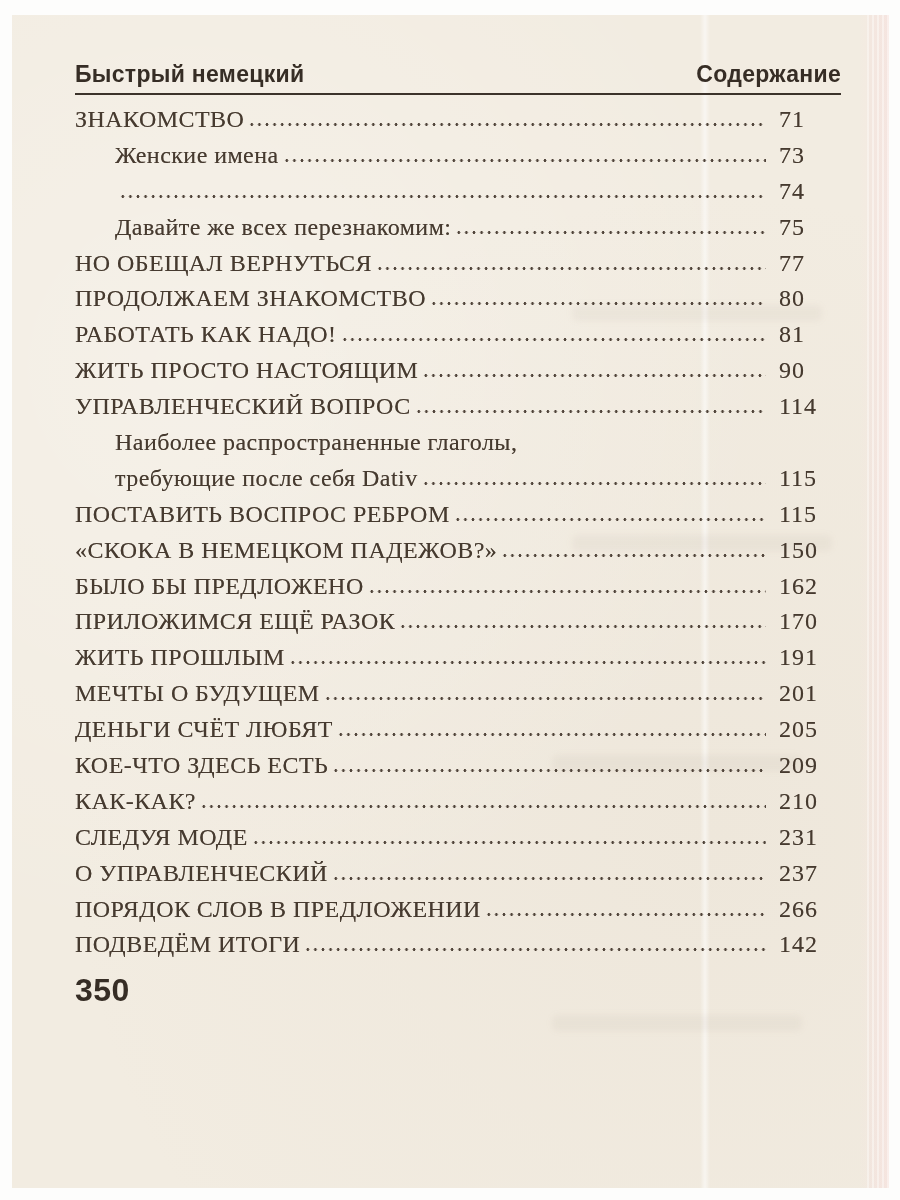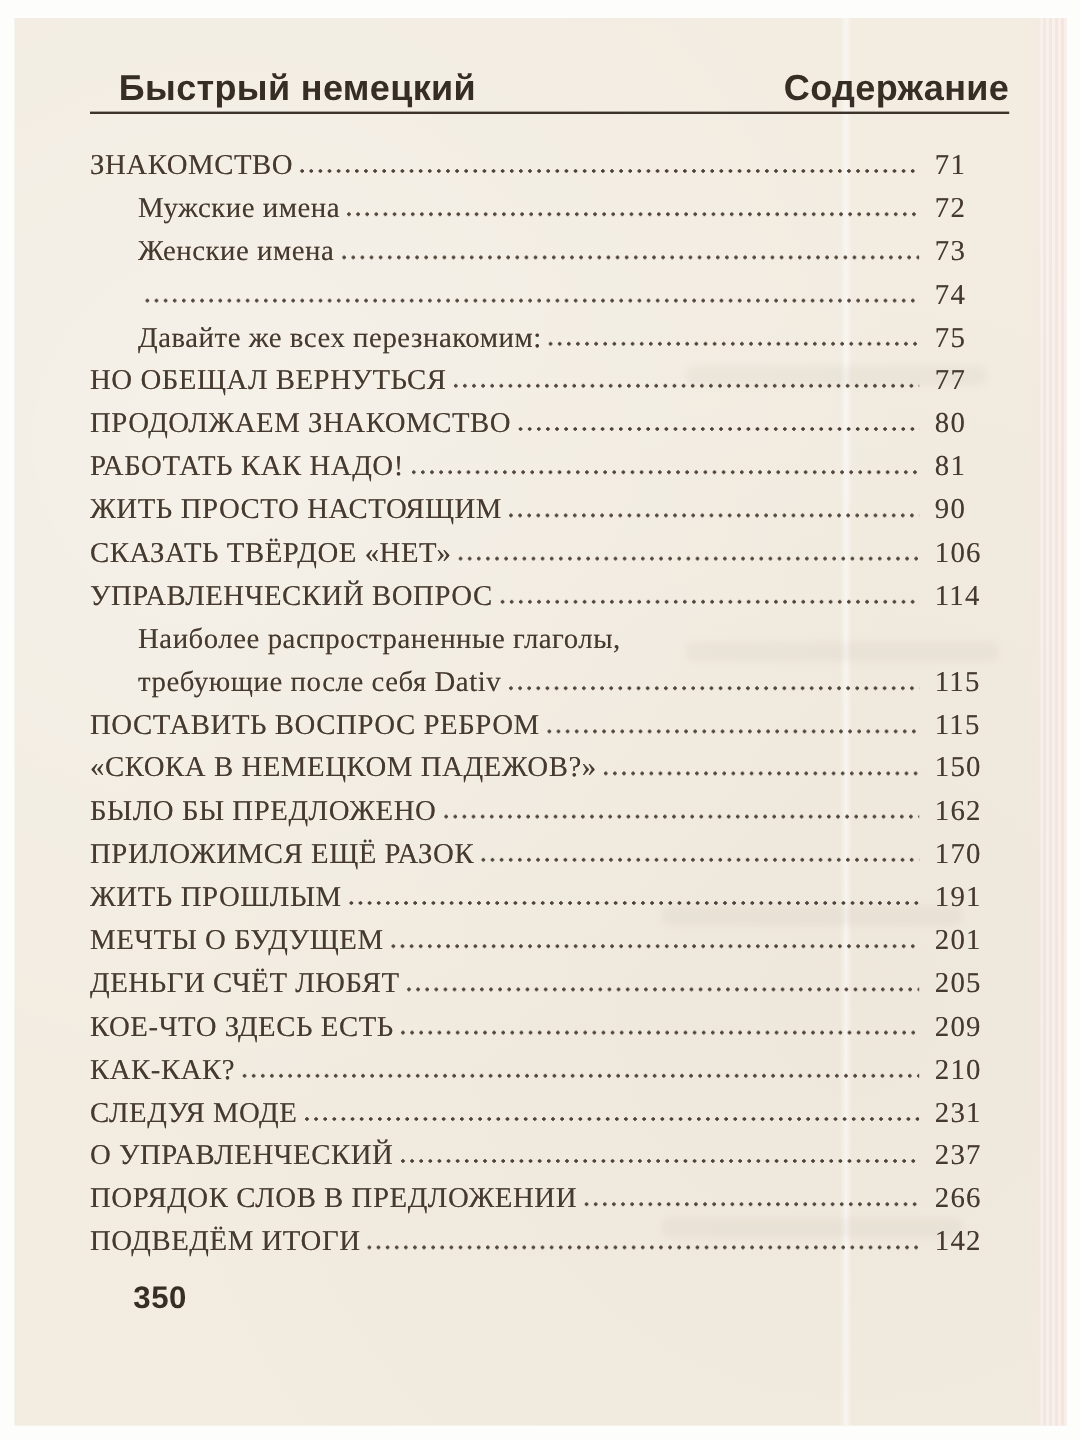--- a/index.html
+++ b/index.html
@@ -52,32 +52,31 @@
 
   .content{
     position:absolute; inset:0;
     padding:0 48px 0 63px;
   }
   .header-row{
     margin-top:46px;
     display:flex; justify-content:space-between; align-items:baseline;
     font-family:"Liberation Sans", sans-serif;
     font-weight:bold;
-    font-size:30px; line-height:26px;
+    font-size:23px; line-height:26px;
     color:var(--header-text);
     letter-spacing:0.3px;
-    margin-left:24px;
   }
   .header-rule{
     margin-top:6px;
     height:2px;
     background:var(--rule);
   }
   .toc{
-    margin-top:26px;
+    margin-top:7px;
     color:var(--text);
   }
   .toc-row{
     display:flex; align-items:baseline;
     height:35.9px;
     font-size:24px; line-height:35.9px;
     white-space:nowrap;
   }
   .toc-row.level-1{ padding-left:40px; }
   .toc-title{
@@ -97,24 +96,23 @@
     flex:0 0 auto;
     min-width:62px;
     text-align:left;
     letter-spacing:1px;
     text-shadow:0 0 0.4px rgba(70,58,47,0.5);
   }
   .footer{
     margin-top:13px;
     font-family:"Liberation Sans", sans-serif;
     font-weight:bold;
-    font-size:26px; line-height:28px;
+    font-size:32px; line-height:28px;
     color:var(--header-text);
     letter-spacing:0.5px;
-    margin-left:36px;
   }
 </style>
 </head>
 <body>
 
 <div class="page">
   <div class="edge-right"></div>
   <div class="edge-right-stripes"></div>
   <div class="streak-vertical"></div>
   <div class="show-through st1"></div>
@@ -129,25 +127,20 @@
     </div>
     <div class="header-rule"></div>
 
     <div class="toc">
         <div class="toc-row level-0">
           <span class="toc-title">ЗНАКОМСТВО</span>
           <span class="leader"></span>
           <span class="page-num">71</span>
         </div>
         <div class="toc-row level-1">
-          <span class="toc-title">Мужские имена</span>
-          <span class="leader"></span>
-          <span class="page-num">72</span>
-        </div>
-        <div class="toc-row level-1">
           <span class="toc-title">Женские имена</span>
           <span class="leader"></span>
           <span class="page-num">73</span>
         </div>
         <div class="toc-row level-1">
           <span class="leader"></span>
           <span class="page-num">74</span>
         </div>
         <div class="toc-row level-1">
           <span class="toc-title">Давайте же всех перезнакомим:</span>
@@ -166,25 +159,20 @@
         </div>
         <div class="toc-row level-0">
           <span class="toc-title">РАБОТАТЬ КАК НАДО!</span>
           <span class="leader"></span>
           <span class="page-num">81</span>
         </div>
         <div class="toc-row level-0">
           <span class="toc-title">ЖИТЬ ПРОСТО НАСТОЯЩИМ</span>
           <span class="leader"></span>
           <span class="page-num">90</span>
-        </div>
-        <div class="toc-row level-0">
-          <span class="toc-title">СКАЗАТЬ ТВЁРДОЕ «НЕТ»</span>
-          <span class="leader"></span>
-          <span class="page-num">106</span>
         </div>
         <div class="toc-row level-0">
           <span class="toc-title">УПРАВЛЕНЧЕСКИЙ ВОПРОС</span>
           <span class="leader"></span>
           <span class="page-num">114</span>
         </div>
         <div class="toc-row level-1">
           <span class="toc-title">Наиболее распространенные глаголы,</span>
         </div>
         <div class="toc-row level-1">

